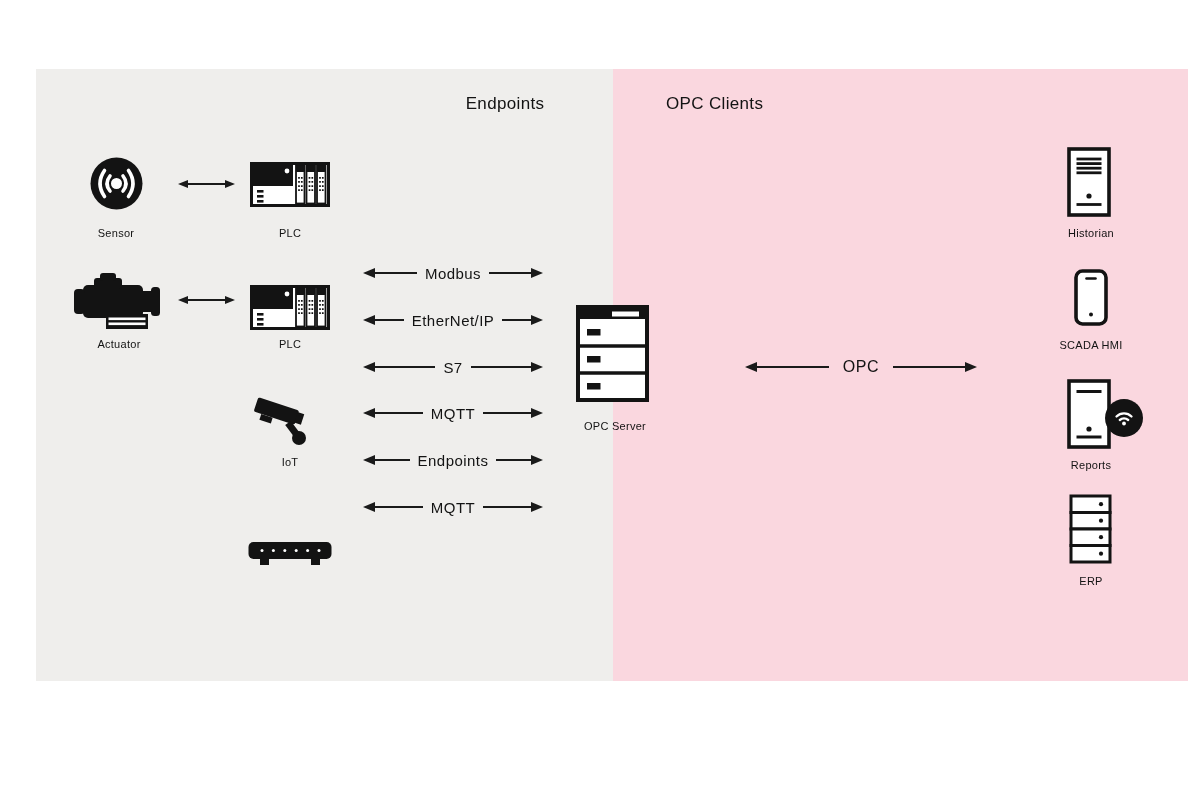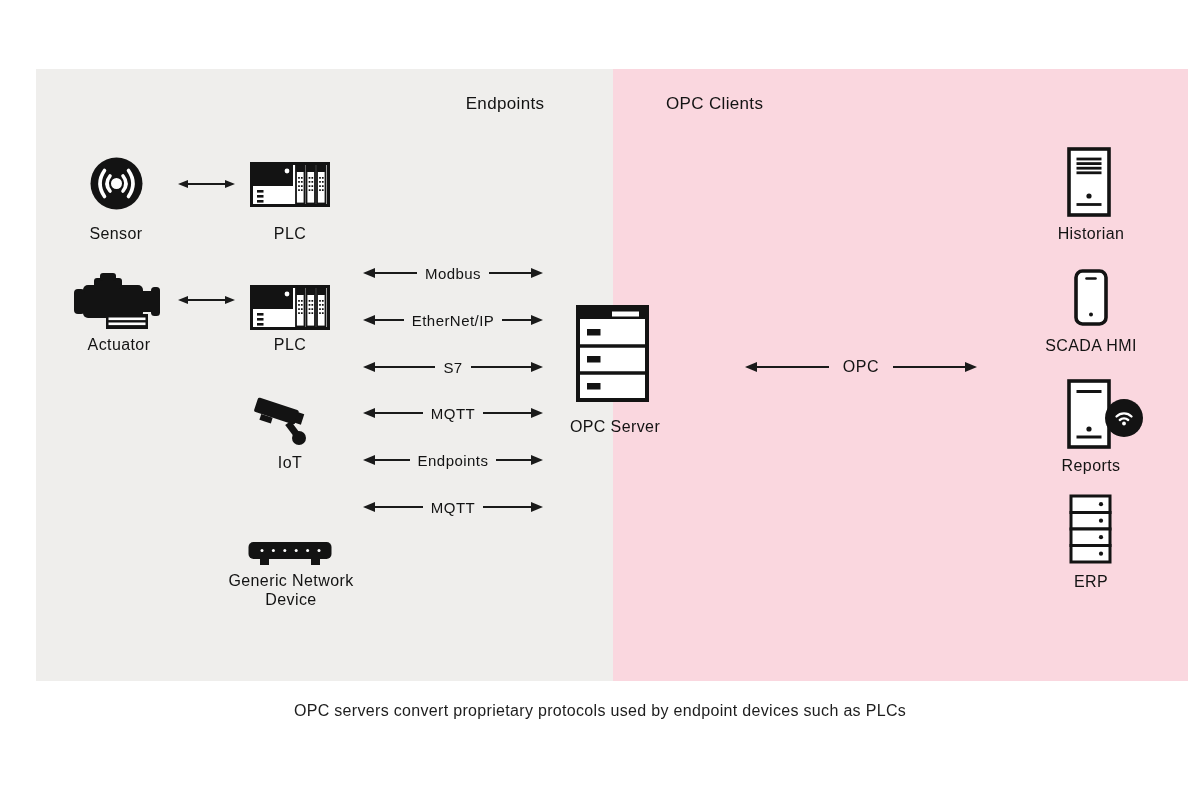--- a/index.html
+++ b/index.html
@@ -16,21 +16,21 @@
     color:var(--ink);
   }
   .canvas{position:relative;width:1200px;height:793px;background:var(--canvas-bg);overflow:hidden;}
   .panel{position:absolute;top:69px;height:612px;}
   #ep-panel{left:36px;width:577px;background:var(--ep-bg);}
   #cl-panel{left:613px;width:575px;background:var(--cl-bg);}
   .hdr{position:absolute;top:94px;font-size:17px;font-weight:400;letter-spacing:.02em;color:var(--ink);}
   #ep-hdr{left:405px;width:200px;text-align:center;}
   #cl-hdr{left:666px;}
   .abs{position:absolute;}
-  .lbl{position:absolute;font-size:16px;line-height:19px;letter-spacing:.025em;color:var(--ink);text-align:center;}
+  .lbl{position:absolute;font-size:11px;line-height:19px;letter-spacing:.025em;color:var(--ink);text-align:center;}
   .ic{display:block;color:var(--ink);}
   
   .darrow{position:absolute;display:flex;align-items:center;}
   .ah{width:0;height:0;flex:0 0 auto;}
   .ah-l{border-top:5px solid transparent;border-bottom:5px solid transparent;border-right:12px solid var(--arrow);}
   .ah-r{border-top:5px solid transparent;border-bottom:5px solid transparent;border-left:12px solid var(--arrow);}
   .ln{flex:1 1 auto;height:2px;background:var(--arrow);}
   .small .ah-l{border-top-width:4.5px;border-bottom-width:4.5px;border-right-width:10px;}
   .small .ah-r{border-top-width:4.5px;border-bottom-width:4.5px;border-left-width:10px;}
   .plabel{flex:0 0 auto;margin:0 8px;font-size:15px;letter-spacing:.03em;white-space:nowrap;color:var(--ink);}
@@ -164,21 +164,20 @@
       <rect x="12" y="18" width="9" height="6" fill="currentColor"></rect>
       <rect x="63" y="18" width="9" height="6" fill="currentColor"></rect>
       <circle cx="14" cy="9.5" r="1.5" fill="#fff"></circle>
       <circle cx="25.4" cy="9.5" r="1.5" fill="#fff"></circle>
       <circle cx="36.8" cy="9.5" r="1.5" fill="#fff"></circle>
       <circle cx="48.2" cy="9.5" r="1.5" fill="#fff"></circle>
       <circle cx="59.6" cy="9.5" r="1.5" fill="#fff"></circle>
       <circle cx="71" cy="9.5" r="1.5" fill="#fff"></circle>
     </svg>
   </span>
-  <div class="lbl" style="left:226px;top:571px;width:130px">Generic Network Device</div>
 
   <div class="darrow protocol-row" style="top:263px">
     <span class="ah ah-l"></span>
       <span class="ln"></span>
     <span class="plabel">Modbus</span>
     <span class="ln"></span>
       <span class="ah ah-r"></span>
   </div>
   <div class="darrow protocol-row" style="top:310px">
     <span class="ah ah-l"></span>
@@ -285,15 +284,14 @@
       <rect x="2" y="35" width="39" height="16.5" fill="#fff" stroke="currentColor" stroke-width="3"></rect>
       <rect x="2" y="51.5" width="39" height="16.5" fill="#fff" stroke="currentColor" stroke-width="3"></rect>
       <circle cx="32" cy="10.2" r="2.1" fill="currentColor"></circle>
       <circle cx="32" cy="26.7" r="2.1" fill="currentColor"></circle>
       <circle cx="32" cy="43.2" r="2.1" fill="currentColor"></circle>
       <circle cx="32" cy="59.7" r="2.1" fill="currentColor"></circle>
     </svg>
   </span>
   <div class="lbl" style="left:1031px;top:572px;width:120px">ERP</div>
 
-  <div class="caption">OPC servers convert proprietary protocols used by endpoint devices such as PLCs</div>
 
 </div>
 
 </body></html>

